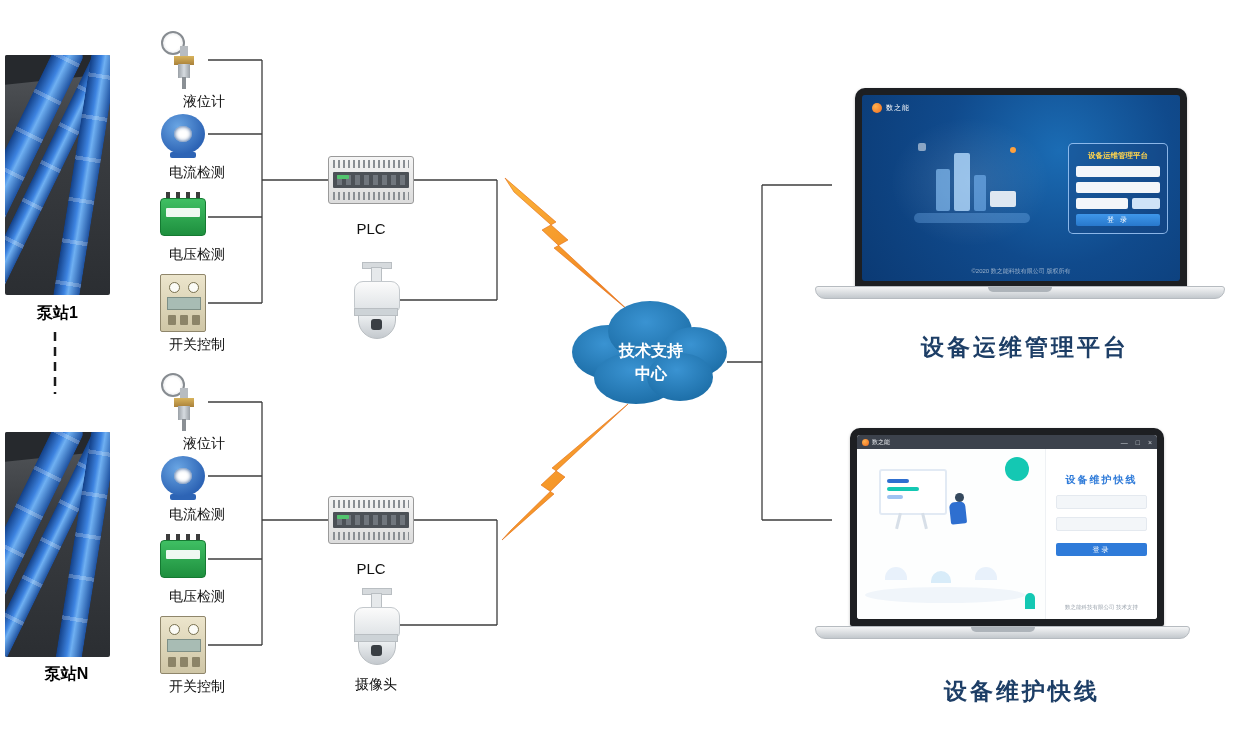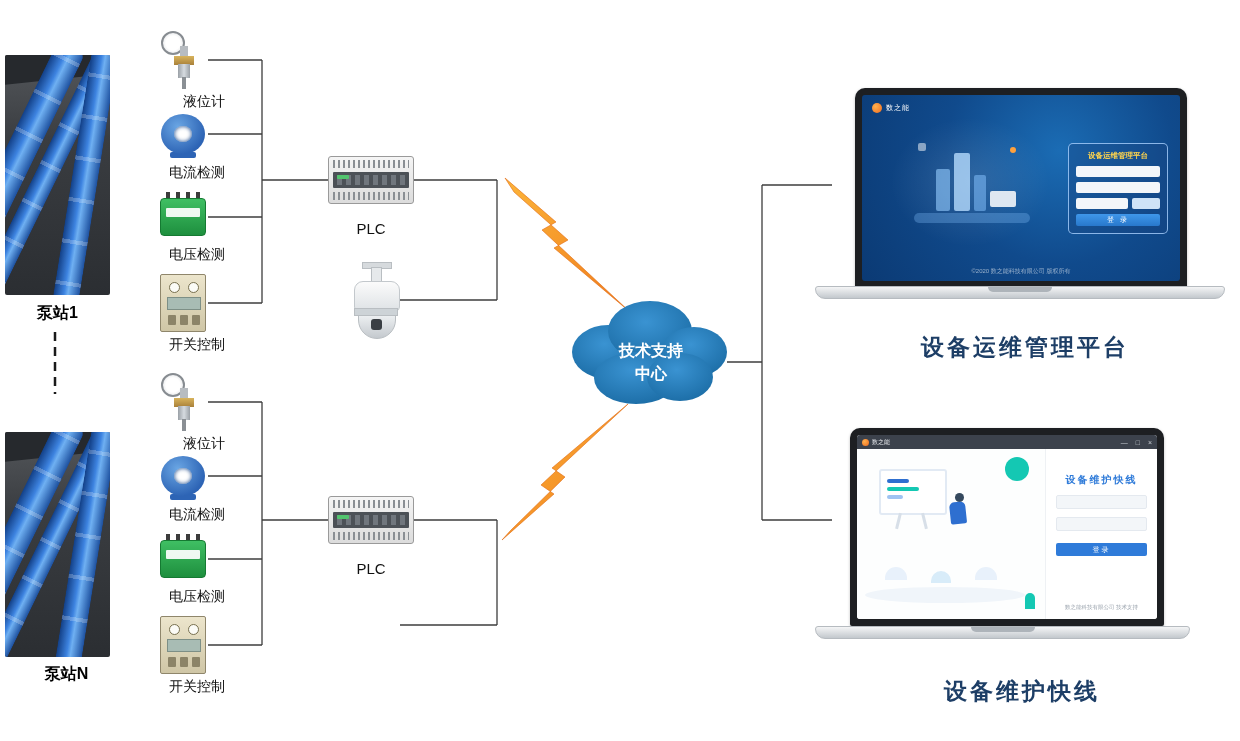--- a/index.html
+++ b/index.html
@@ -363,20 +363,31 @@
     <div class="cam">
       <span class="cam-plate"></span>
         <span class="cam-arm"></span>
         <span class="cam-body"></span>
       <span class="cam-band"></span>
         <span class="cam-dome"></span>
         <span class="cam-lens"></span>
     </div>
   </div>
 
+  <div class="camwrap" style="left:334px;top:588px;">
+    <div class="cam">
+      <span class="cam-plate"></span>
+        <span class="cam-arm"></span>
+        <span class="cam-body"></span>
+      <span class="cam-band"></span>
+        <span class="cam-dome"></span>
+        <span class="cam-lens"></span>
+    </div>
+    <div class="s-label">摄像头</div>
+  </div>
 
   <div class="laptop-screen" style="left:855px;top:88px;width:332px;height:200px;">
     <div class="screen-ops">
       <div class="ops-logo">
         <span class="logo-mark"></span>
         <span class="logo-text">数之能</span>
       </div>
       <div class="ops-deco">
         <span class="d-glow"></span>
           <span class="d-b1"></span>

